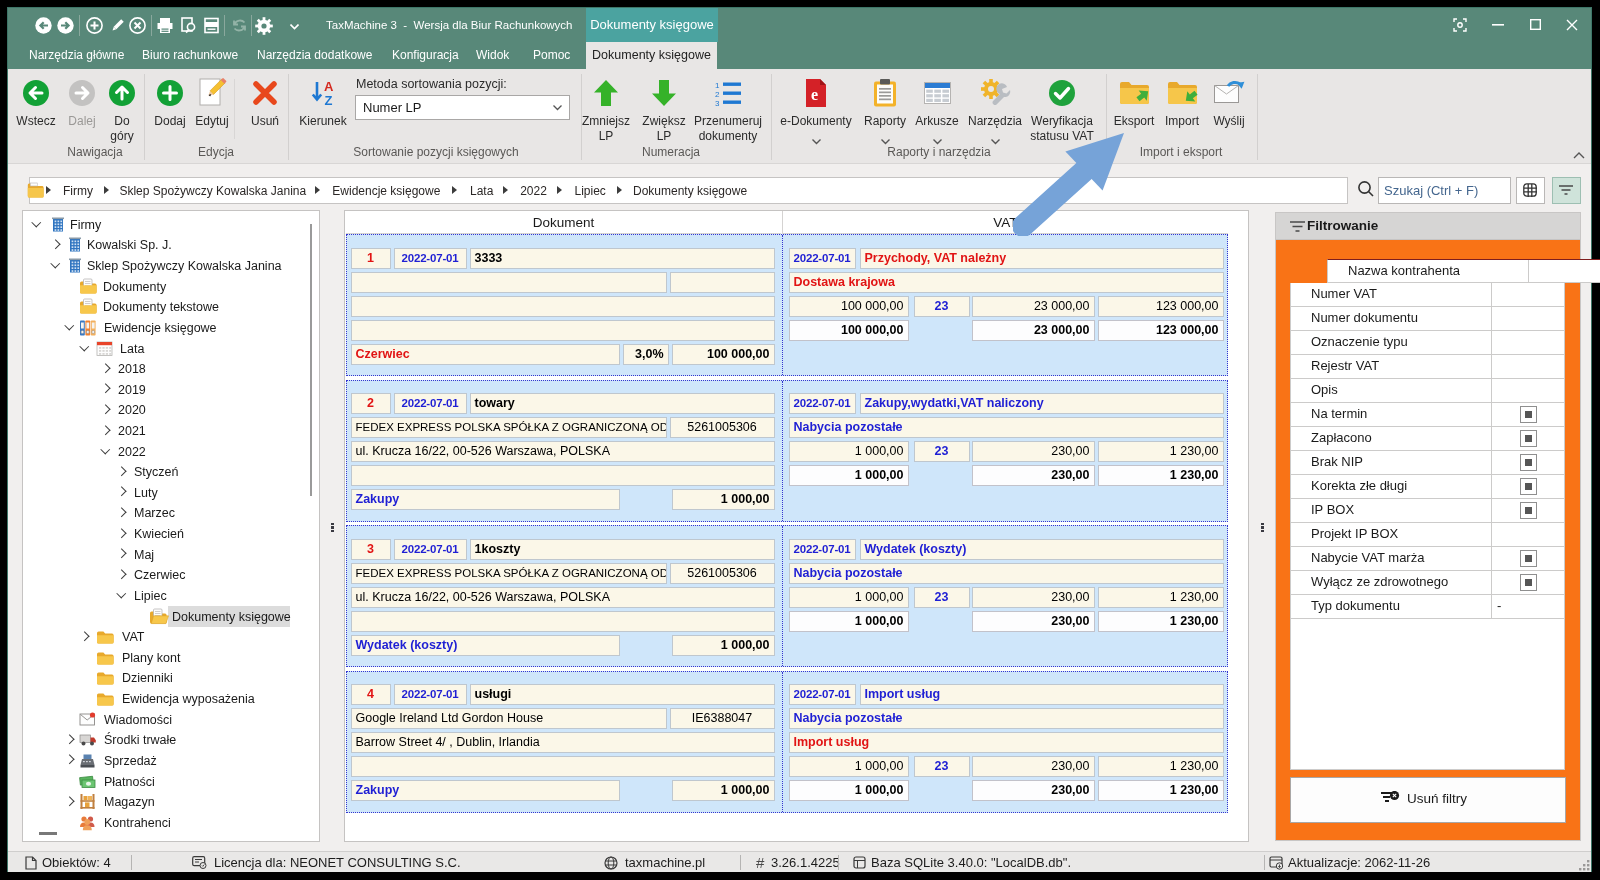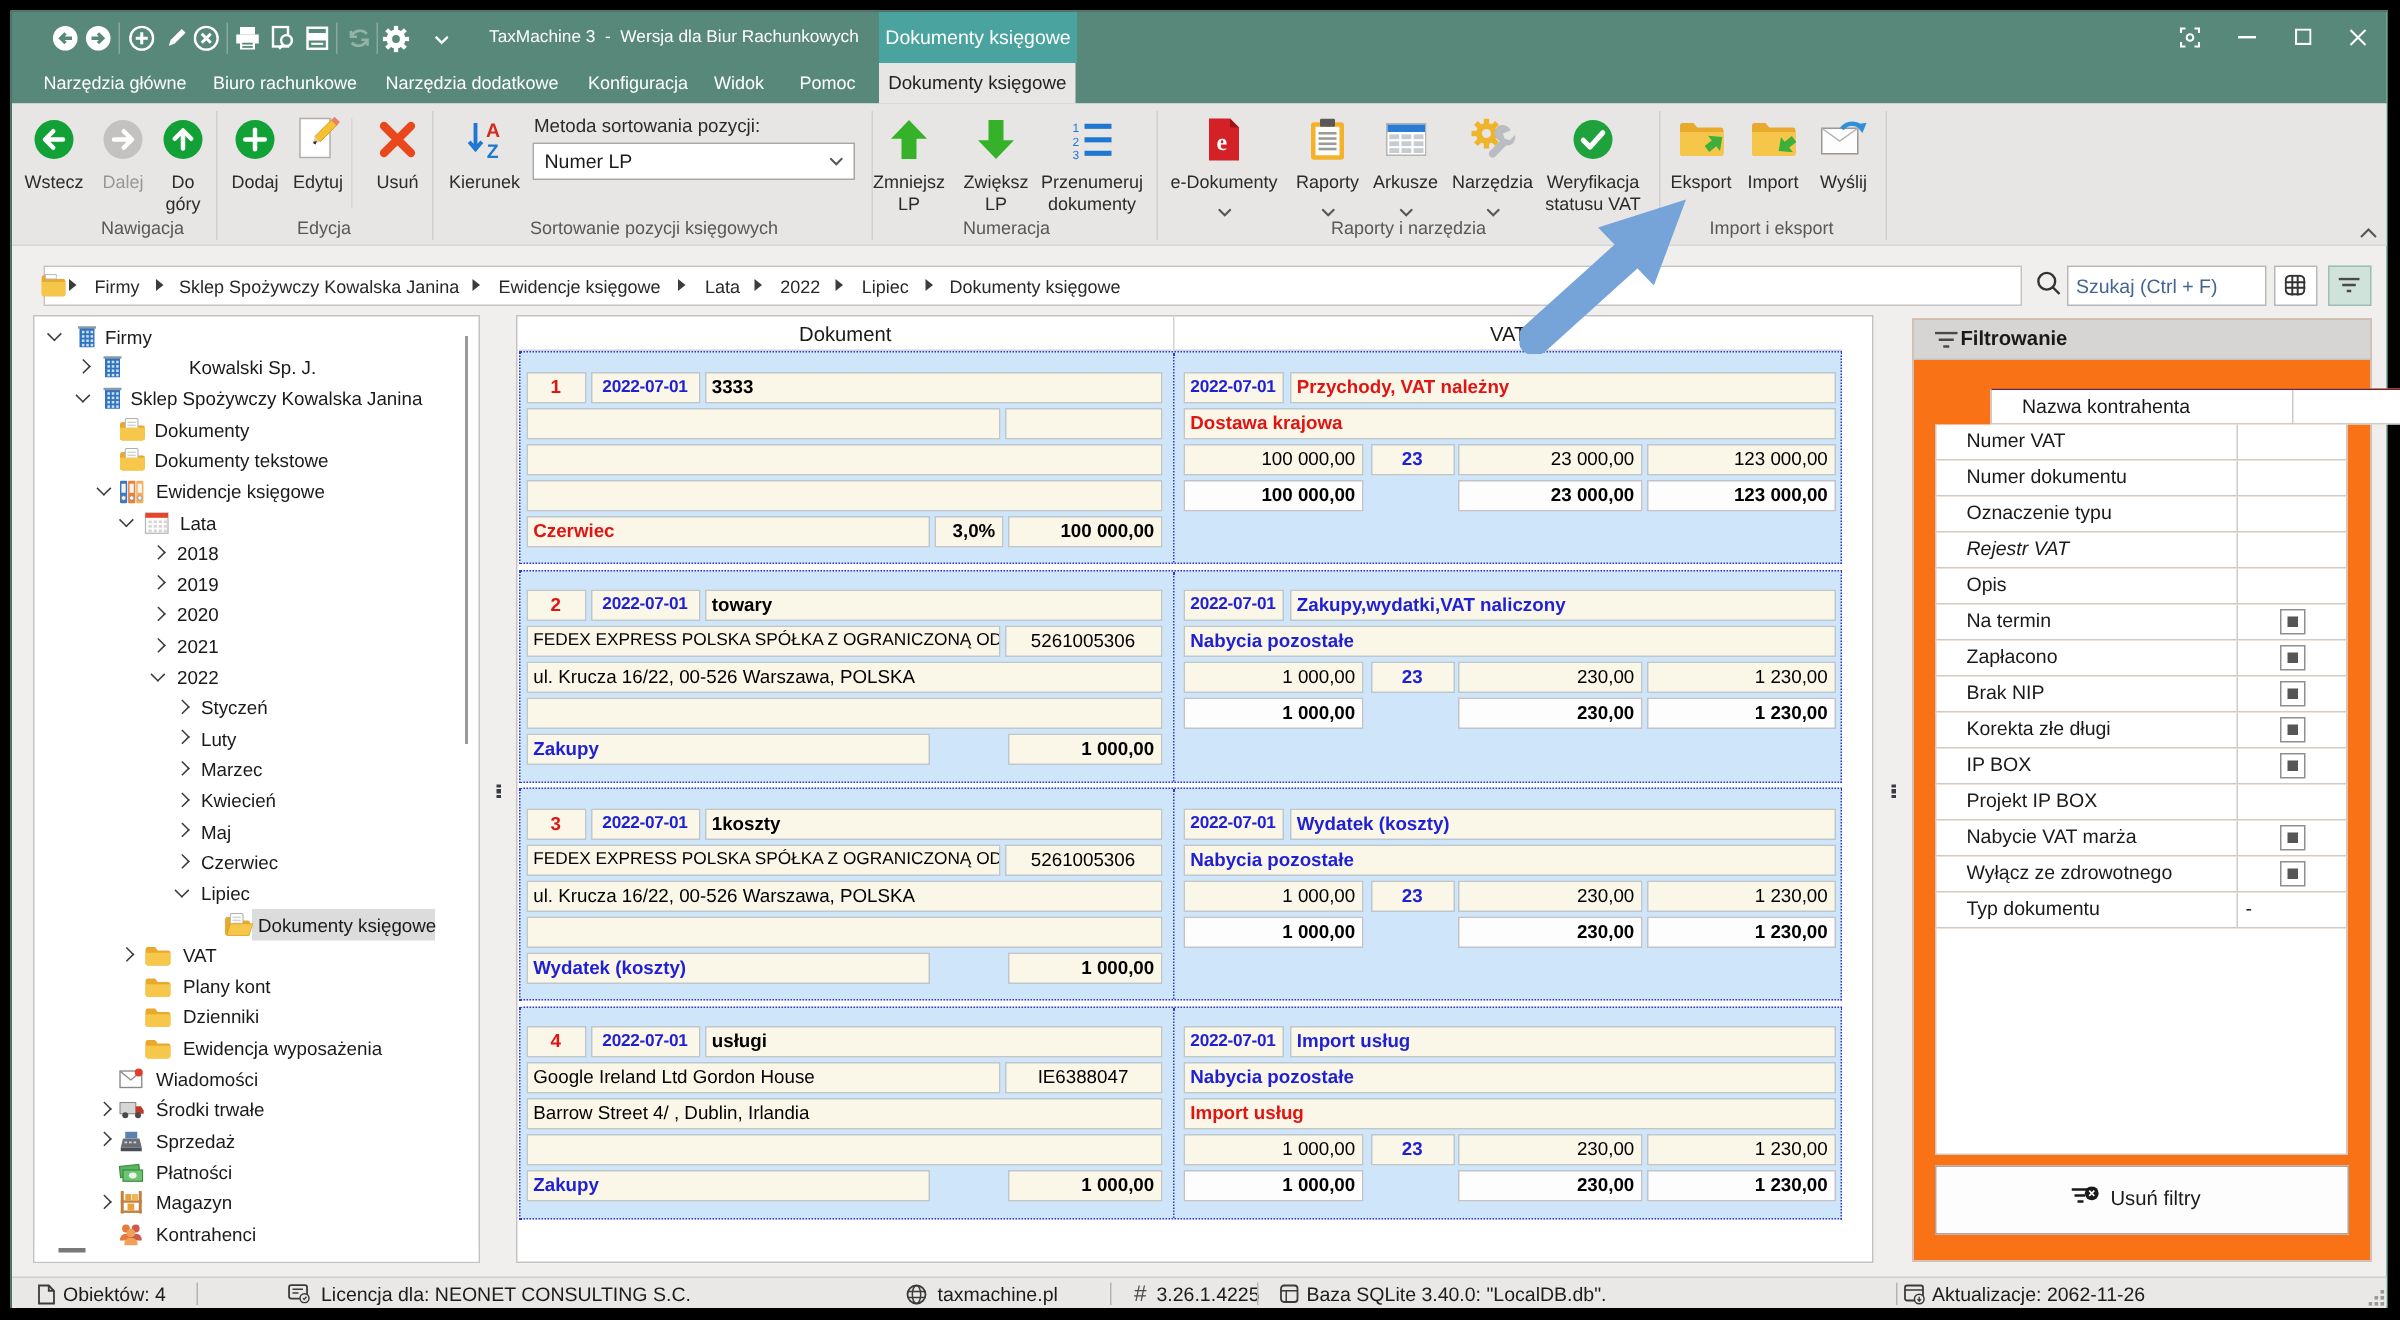--- a/index.html
+++ b/index.html
@@ -373,21 +373,21 @@
           <rect x="5.6" y="7.4" width="1.7" height="1.7" fill="#cfe0f2"></rect>
           <rect x="8.5" y="7.4" width="1.7" height="1.7" fill="#cfe0f2"></rect>
           <rect x="11.399999999999999" y="7.4" width="1.7" height="1.7" fill="#cfe0f2"></rect>
           <rect x="5.6" y="10.3" width="1.7" height="1.7" fill="#cfe0f2"></rect>
           <rect x="8.5" y="10.3" width="1.7" height="1.7" fill="#cfe0f2"></rect>
           <rect x="11.399999999999999" y="10.3" width="1.7" height="1.7" fill="#cfe0f2"></rect>
           <rect x="5.6" y="13.2" width="1.7" height="1.7" fill="#cfe0f2"></rect>
           <rect x="8.5" y="13.2" width="1.7" height="1.7" fill="#cfe0f2"></rect>
           <rect x="11.399999999999999" y="13.2" width="1.7" height="1.7" fill="#cfe0f2"></rect>
         </svg>
-        <span class="tx" style="left:64px;margin-left:39px;">Kowalski Sp. J.</span>
+        <span class="tx" style="left:64px;">Kowalski Sp. J.</span>
       </div>
 <div class="trow" style="top:45.04px;">
         <span class="chev d" style="left:29px;"></span>
         <svg class="ticon" style="left:43px;" width="18" height="18" viewBox="0 0 18 18">
           <rect x="4" y="2.5" width="10" height="13" fill="#2f74c0"></rect>
           <rect x="3" y="1.5" width="12" height="1.6" fill="#8a9aa8"></rect>
           <rect x="5.6" y="4.5" width="1.7" height="1.7" fill="#cfe0f2"></rect>
           <rect x="8.5" y="4.5" width="1.7" height="1.7" fill="#cfe0f2"></rect>
           <rect x="11.399999999999999" y="4.5" width="1.7" height="1.7" fill="#cfe0f2"></rect>
           <rect x="5.6" y="7.4" width="1.7" height="1.7" fill="#cfe0f2"></rect>
@@ -718,21 +718,21 @@
         <span class="div"></span>
       </div>
 <div class="frow" style="top:94px;">
         <span class="lab">Numer dokumentu</span>
         <span class="div"></span>
       </div>
 <div class="frow" style="top:118px;">
         <span class="lab">Oznaczenie typu</span>
         <span class="div"></span>
       </div>
-<div class="frow" style="top:142px;font-style:italic;">
+<div class="frow" style="top:142px;">
         <span class="lab">Rejestr VAT</span>
         <span class="div"></span>
       </div>
 <div class="frow" style="top:166px;">
         <span class="lab">Opis</span>
         <span class="div"></span>
       </div>
 <div class="frow" style="top:190px;">
         <span class="lab">Na termin</span>
         <span class="div"></span>

